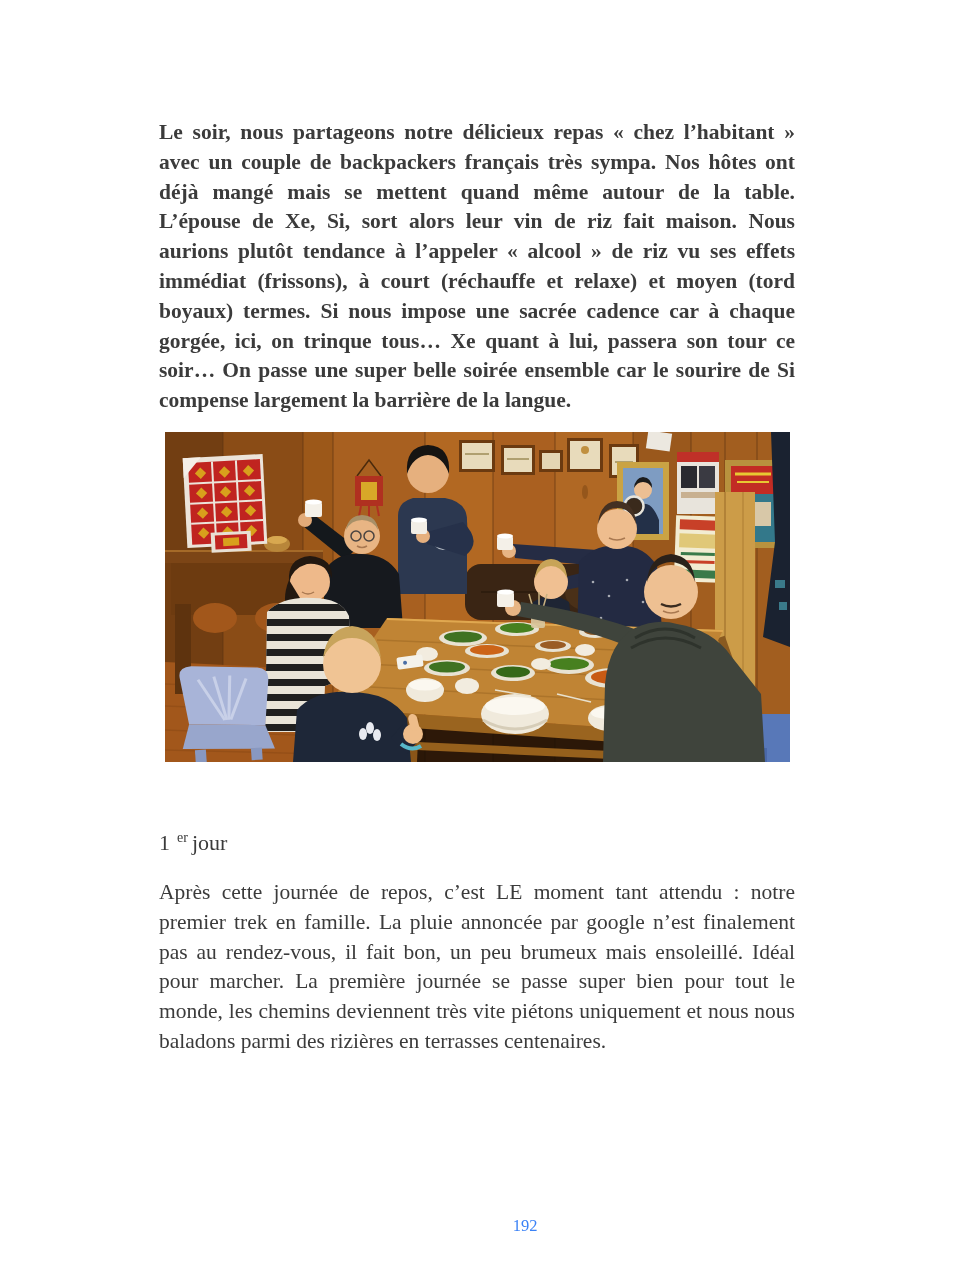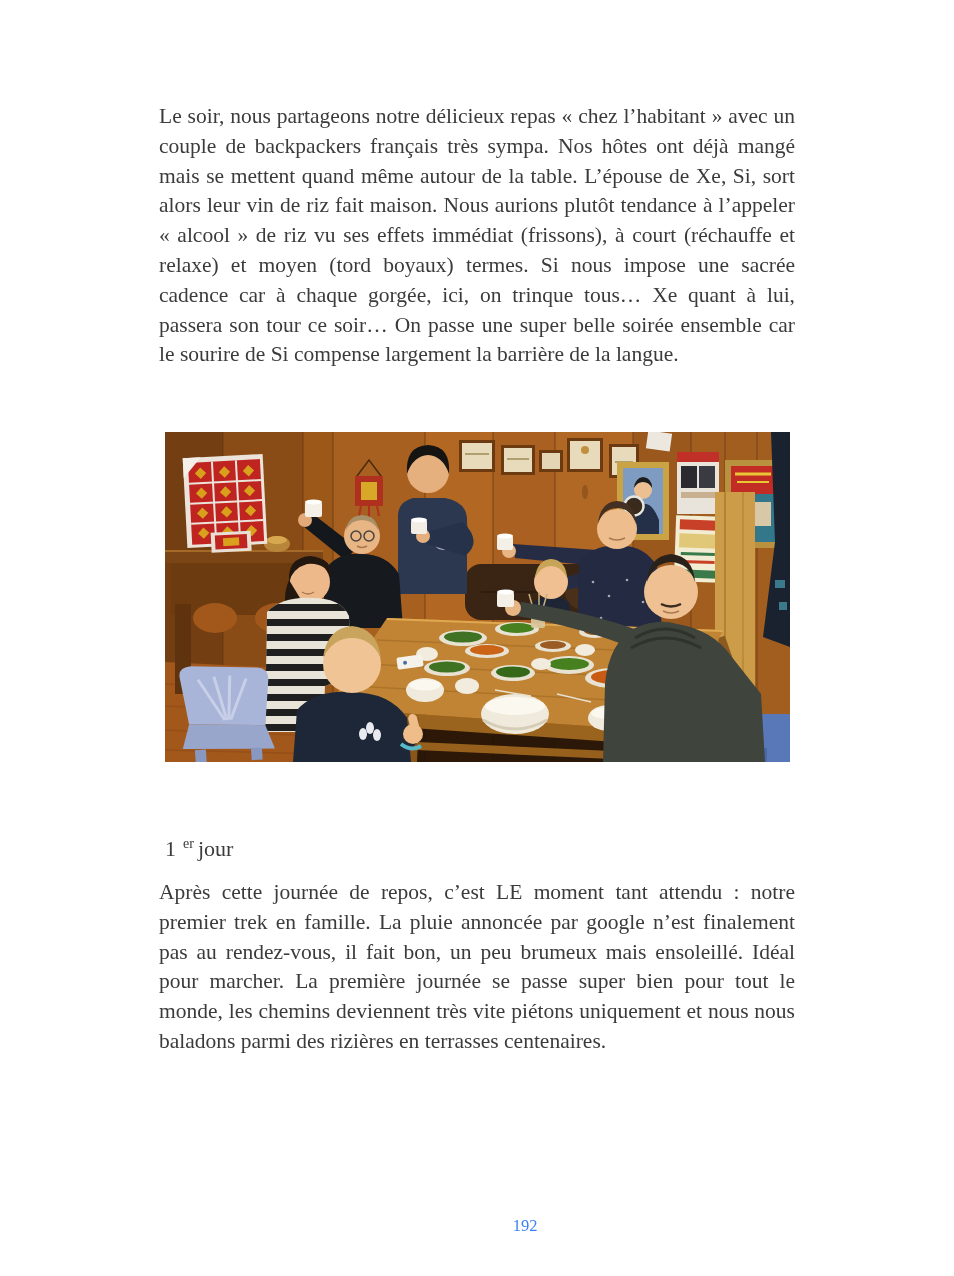--- a/index.html
+++ b/index.html
@@ -4,30 +4,30 @@
 <style>
   html,body{margin:0;padding:0;}
   body{
     width:954px;height:1276px;position:relative;background:#ffffff;
     font-family:"Liberation Serif", serif;color:#3b3b3b;overflow:hidden;
   }
   .body-text{
     position:absolute;left:159px;width:636px;margin:0;
     font-size:21.5px;line-height:29.8px;text-align:justify;color:#3b3b3b;
   }
-  #para1{top:102px;}
+  #para1{top:118px;font-weight:bold;}
   #para2{top:878px;}
   .photo-figure{position:absolute;left:165px;top:432px;width:625px;margin:0;}
   .photo{width:625px;height:330px;overflow:hidden;background:#9a5a1d;line-height:0;}
   .caption{
     text-align:center;font-style:italic;font-size:15px;color:#4a4a4a;
     margin-top:10px;letter-spacing:0.8px;font-family:"DejaVu Serif", serif;
   }
   .day-heading{
-    position:absolute;left:159px;top:830px;margin:6px;font-size:22px;
+    position:absolute;left:159px;top:830px;margin:0;font-size:22px;
     font-weight:normal;color:#3b3b3b;
   }
   .day-heading sup{font-size:14px;margin:0 4px 0 7px;}
   .page-number{
     position:absolute;top:1216px;left:0;width:954px;text-align:center;
     font-size:16.5px;color:#3b82f6;padding-left:48px;
   }
 </style>
 </head>
 <body>

